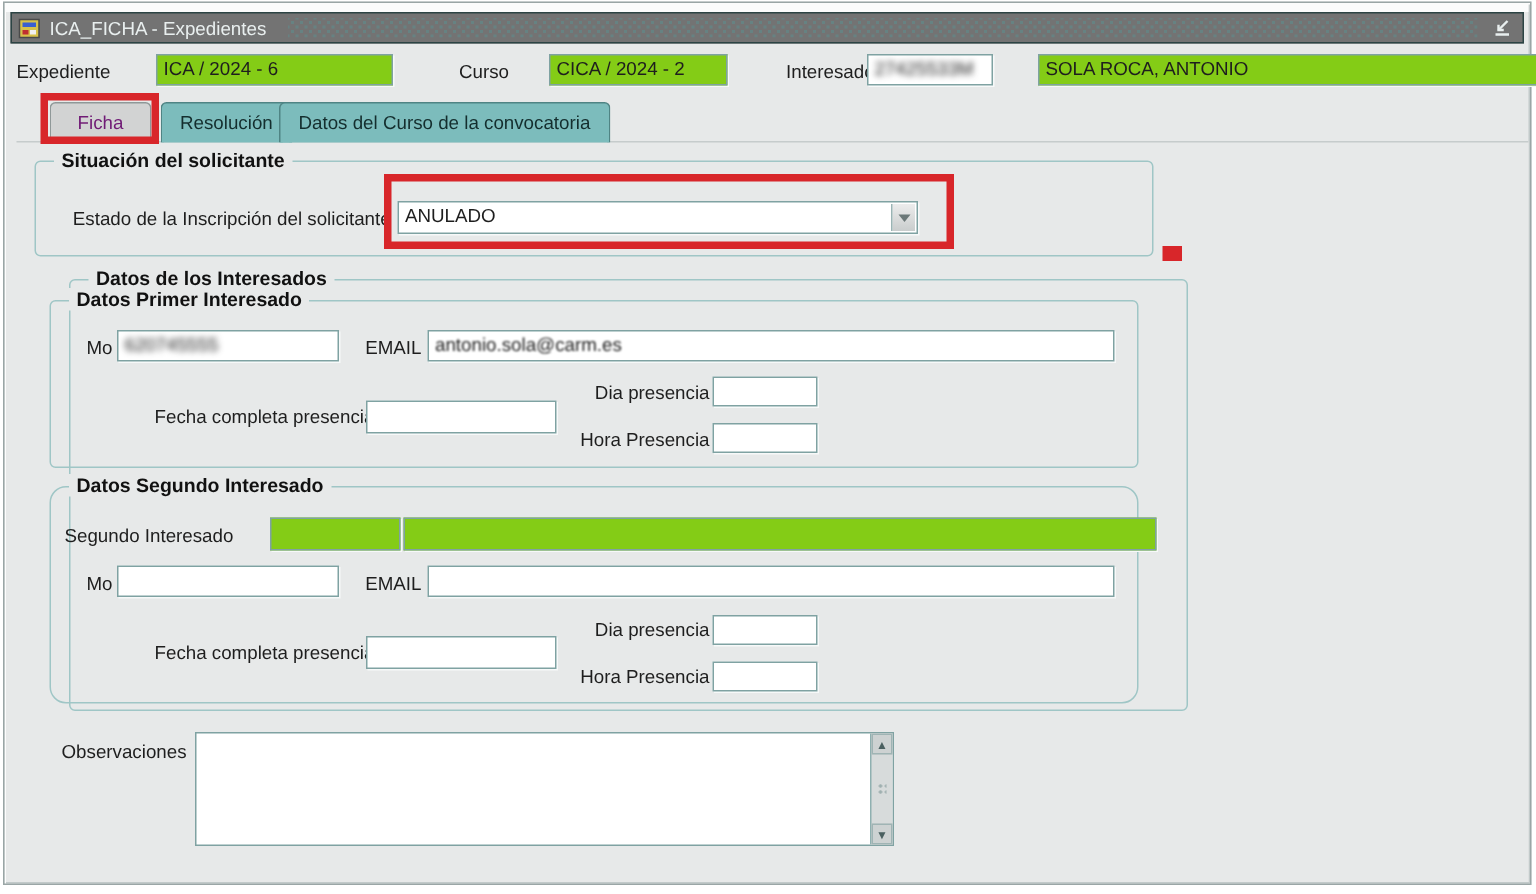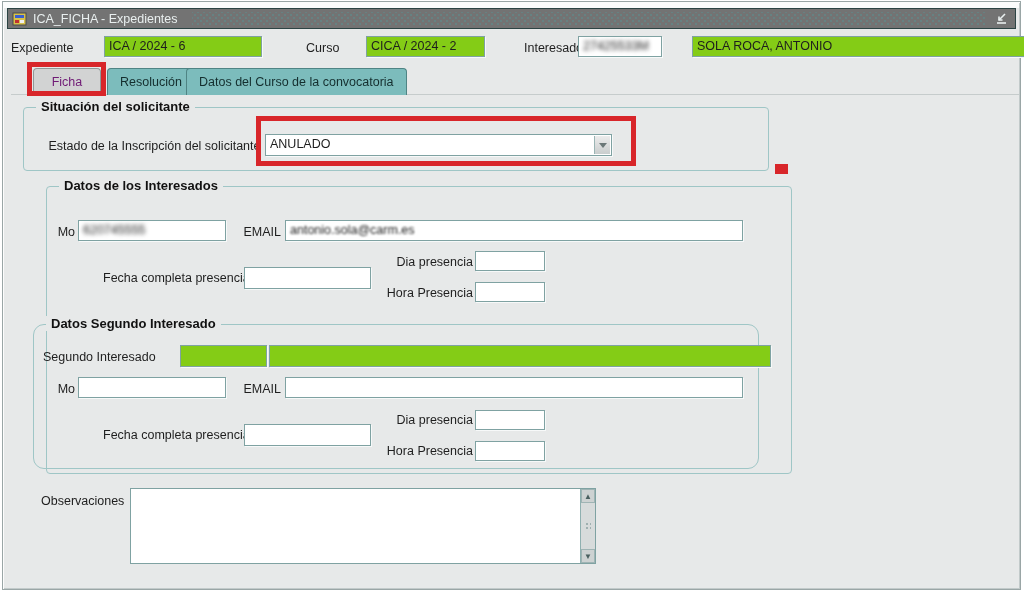--- a/index.html
+++ b/index.html
@@ -140,20 +140,23 @@
     </div>
 
     <div class="red-rect" style="left:253px; top:114px; width:380px; height:50px;"></div>
 
     <div class="red-dot" style="left:772px; top:162px; width:13px; height:10px;"></div>
 
     <div class="groupbox" style="left:20px; top:184px; width:746px; height:288px;margin-left:23px;">
       <span class="group-title">Datos de los Interesados</span>
     </div>
 
+    <div class="groupbox" style="left:30px; top:198px; width:726px; height:112px;">
+      <span class="group-title">Datos Primer Interesado</span>
+    </div>
     <span class="lbl" style="left:30px; top:223px; width:42px;">Mo</span>
     <div class="field redacted" style="left:75px; top:218px; width:148px; height:21px;">
       <input type="text" value="620745555" style="">
     </div>
     <span class="lbl" style="left:200px; top:223px; width:78px;">EMAIL</span>
     <div class="field blur-soft" style="left:282px; top:218px; width:458px; height:21px;">
       <input type="text" value="antonio.sola@carm.es" style="">
     </div>
     <span class="lbl" style="left:100px; top:269px; width:139px;">Fecha completa presencia</span>
     <div class="field" style="left:241px; top:265px; width:127px; height:22px;">

